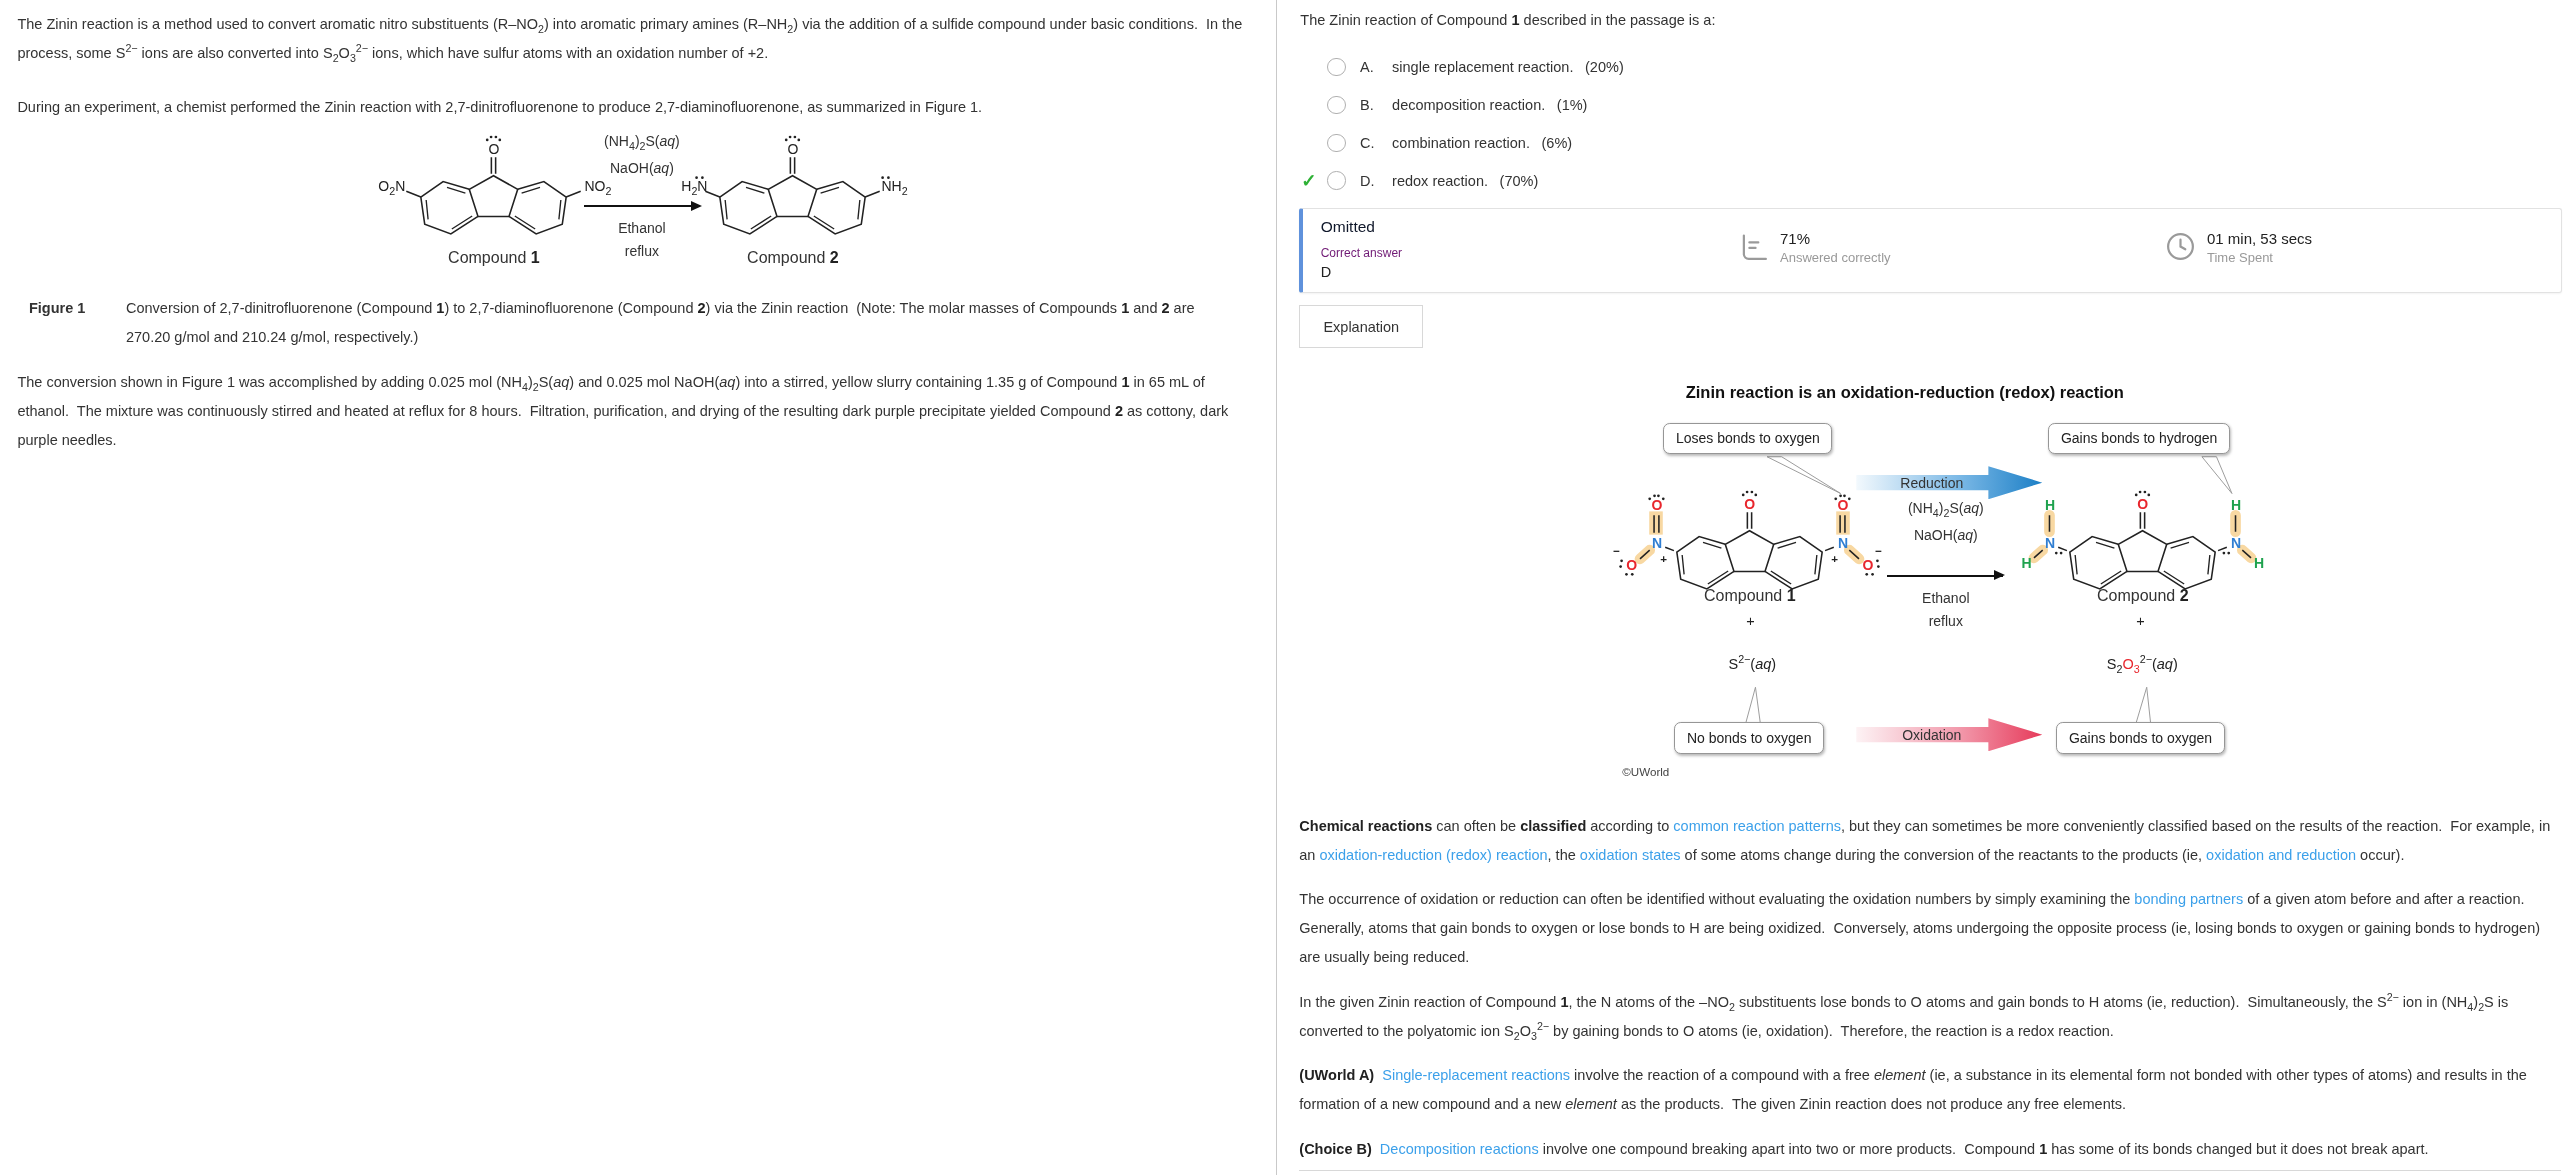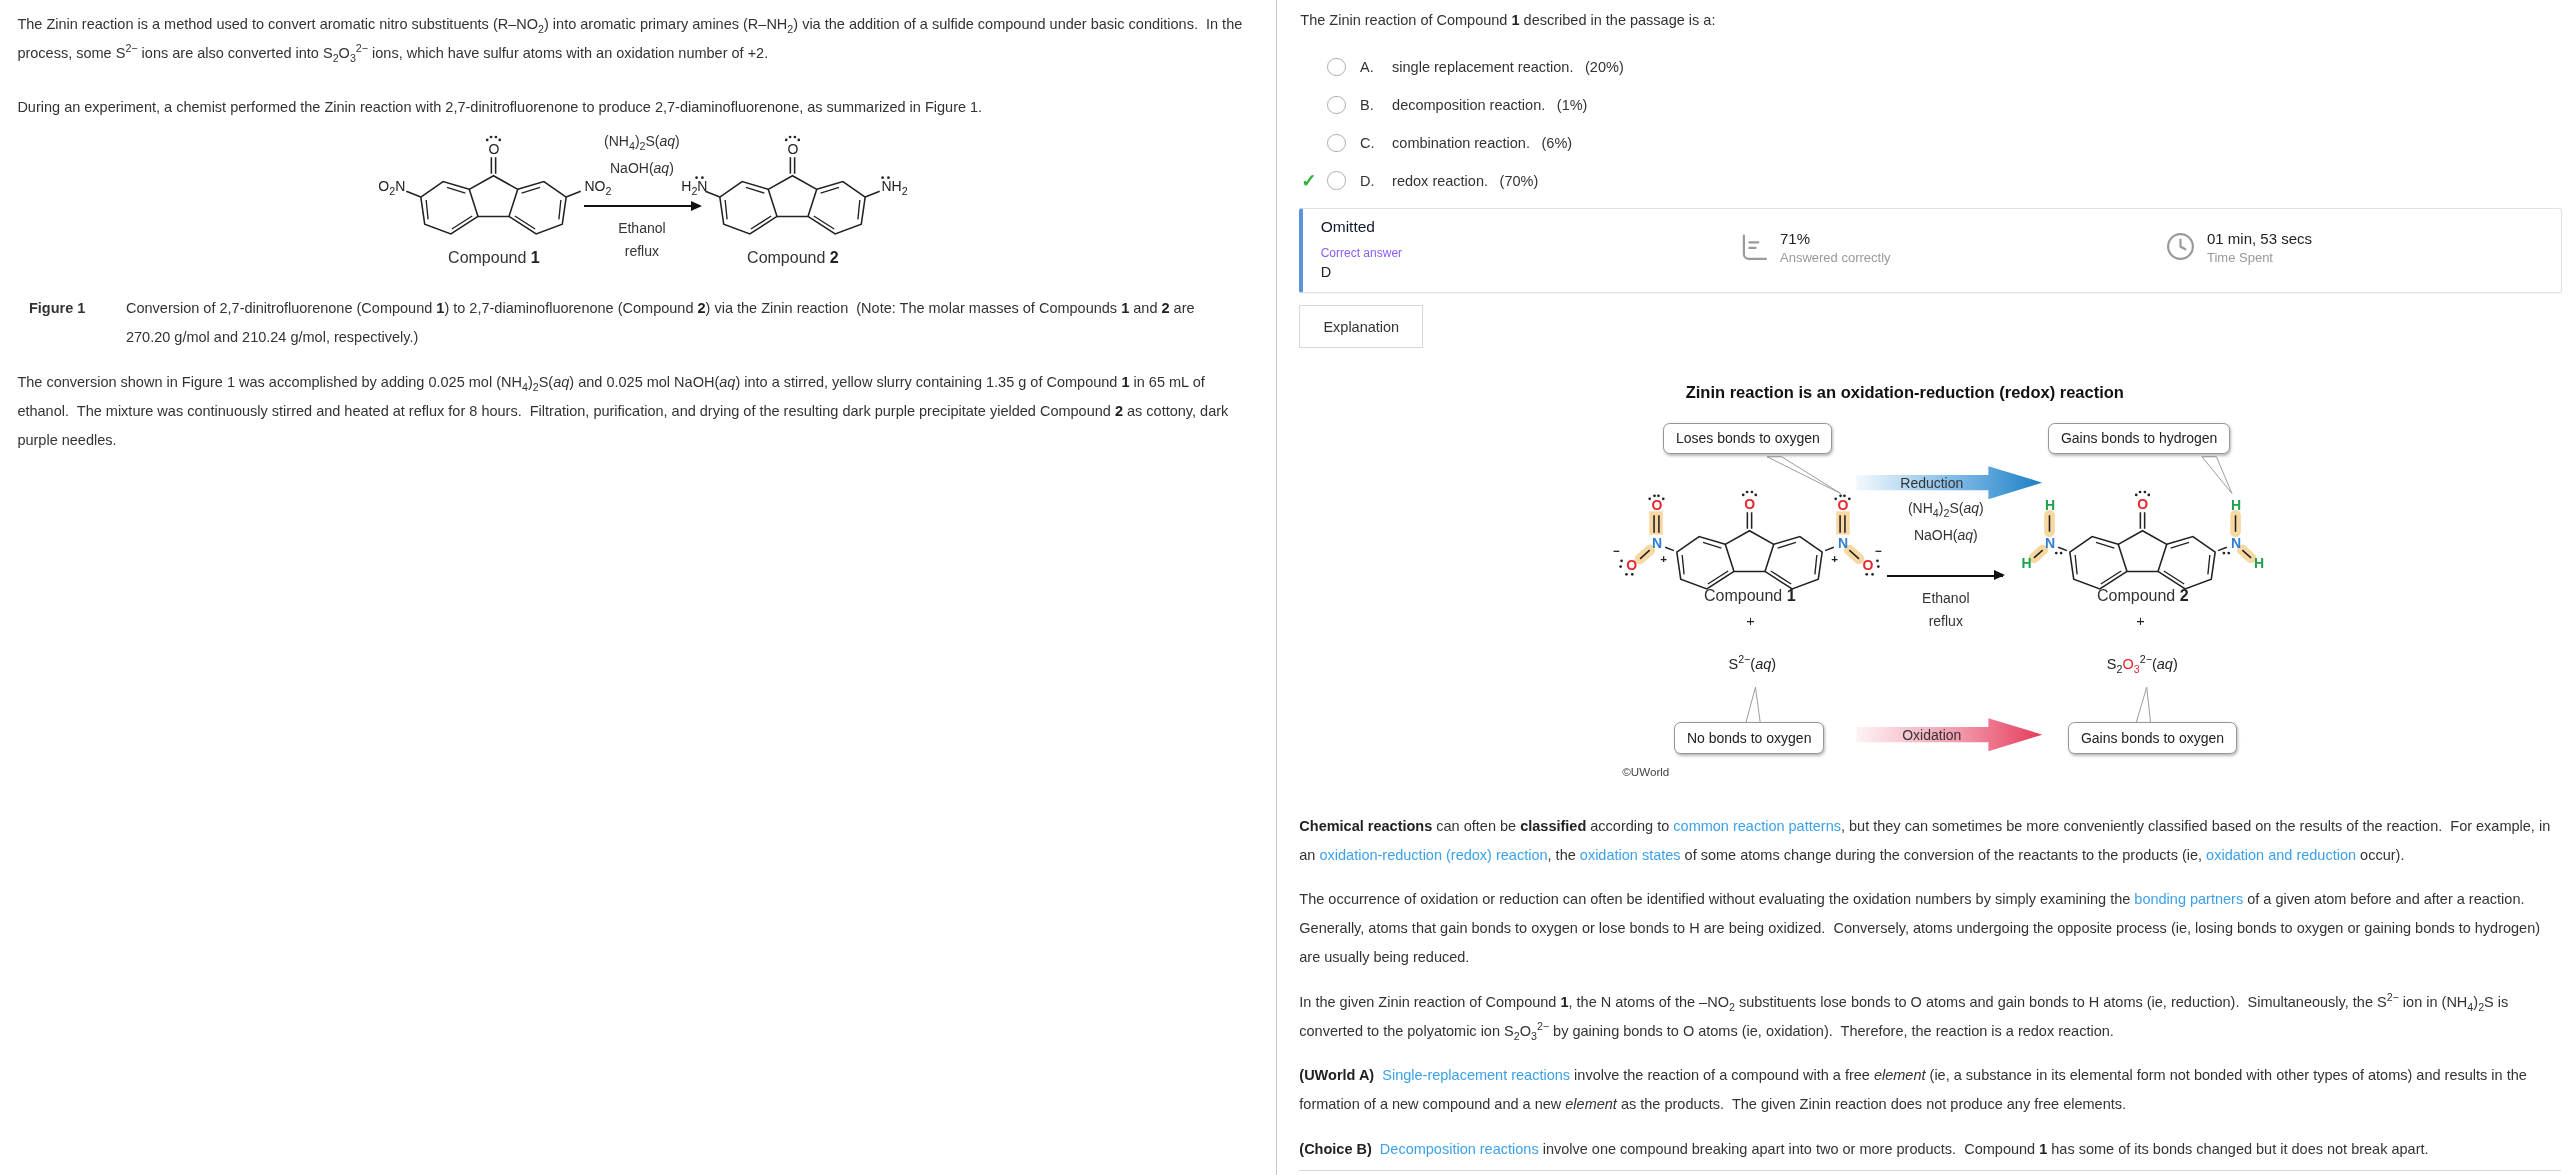--- a/index.html
+++ b/index.html
@@ -60,21 +60,21 @@
   .cletter { width:32px; }
   .cpercent { margin-left:11.6px; }
 
   
   .stats {
     position:relative; margin-top:15.5px; height:85px; background:#fff;
     border:1px solid #e2e2e2; border-left:4.8px solid #5f92dc; border-radius:2.9px;
     box-shadow:0 1px 1.9px rgba(0,0,0,.05);
   }
   .stats .omitted { position:absolute; left:17.4px; top:9.7px; font-size:15.5px; color:#0f172a; }
-  .stats .ca-label { position:absolute; left:17.4px; top:37px; font-size:12px; color:#8b5cf6; }
+  .stats .ca-label { position:absolute; left:17.4px; top:37px; font-size:12px; color:#701a75; }
   .stats .ca-val { position:absolute; left:17.4px; top:55px; font-size:14.5px; color:#222; }
   .stat-group { position:absolute; top:21.3px; display:flex; align-items:flex-start; }
   .stat-group svg { margin-right:9.7px; }
   .stat-num { font-size:15px; color:#222; }
   .stat-sub { font-size:13px; color:#999; margin-top:2.9px; }
 
   
   .tab {
     margin-top:12.6px; width:124px; height:43px; background:#fff;
     border:1px solid #d8d8d8; display:flex; align-items:center; justify-content:center;
@@ -340,21 +340,21 @@
     <div class="cmp-label" style="left:417px; top:179px;">Compound <b>2</b></div>
 
     <span class="plus" style="left:161px; top:205px;">+</span>
     <span class="plus" style="left:551px; top:205px;">+</span>
 
     <div class="ion" style="left:99px; top:248px;">S<sup>2−</sup>(<i>aq</i>)</div>
     <div class="ion" style="left:489px; top:248px;">S<sub>2</sub><span class="red">O<sub>3</sub></span><sup>2−</sup>(<i>aq</i>)</div>
 
     <div class="callout" style="left:89px; top:314px;">No bonds to oxygen</div>
     <div class="garrow red" style="left:271px; top:310px; width:186px;">Oxidation</div>
-    <div class="callout" style="left:483px; top:314px;">Gains bonds to oxygen</div>
+    <div class="callout" style="left:471px; top:314px;">Gains bonds to oxygen</div>
 
     <div class="copyright" style="left:37px; top:357px;">©UWorld</div>
   </div>
 
   <div class="expl-text">
     <p><b>Chemical reactions</b> can often be <b>classified</b> according to <span class="lnk">common reaction patterns</span>, but they can sometimes be more conveniently classified based on the results of the reaction.&nbsp; For example, in an <span class="lnk">oxidation-reduction (redox) reaction</span>, the <span class="lnk">oxidation states</span> of some atoms change during the conversion of the reactants to the products (ie, <span class="lnk">oxidation and reduction</span> occur).</p>
     <p>The occurrence of oxidation or reduction can often be identified without evaluating the oxidation numbers by simply examining the <span class="lnk">bonding partners</span> of a given atom before and after a reaction.&nbsp; Generally, atoms that gain bonds to oxygen or lose bonds to H are being oxidized.&nbsp; Conversely, atoms undergoing the opposite process (ie, losing bonds to oxygen or gaining bonds to hydrogen) are usually being reduced.</p>
     <p>In the given Zinin reaction of Compound <b>1</b>, the N atoms of the –NO<sub>2</sub> substituents lose bonds to O atoms and gain bonds to H atoms (ie, reduction).&nbsp; Simultaneously, the S<sup>2−</sup> ion in (NH<sub>4</sub>)<sub>2</sub>S is converted to the polyatomic ion S<sub>2</sub>O<sub>3</sub><sup>2−</sup> by gaining bonds to O atoms (ie, oxidation).&nbsp; Therefore, the reaction is a redox reaction.</p>
     <p><b>(UWorld A)</b>&nbsp; <span class="lnk">Single-replacement reactions</span> involve the reaction of a compound with a free <i>element</i> (ie, a substance in its elemental form not bonded with other types of atoms) and results in the formation of a new compound and a new <i>element</i> as the products.&nbsp; The given Zinin reaction does not produce any free elements.</p>
     <p><b>(Choice B)</b>&nbsp; <span class="lnk">Decomposition reactions</span> involve one compound breaking apart into two or more products.&nbsp; Compound <b>1</b> has some of its bonds changed but it does not break apart.</p>

